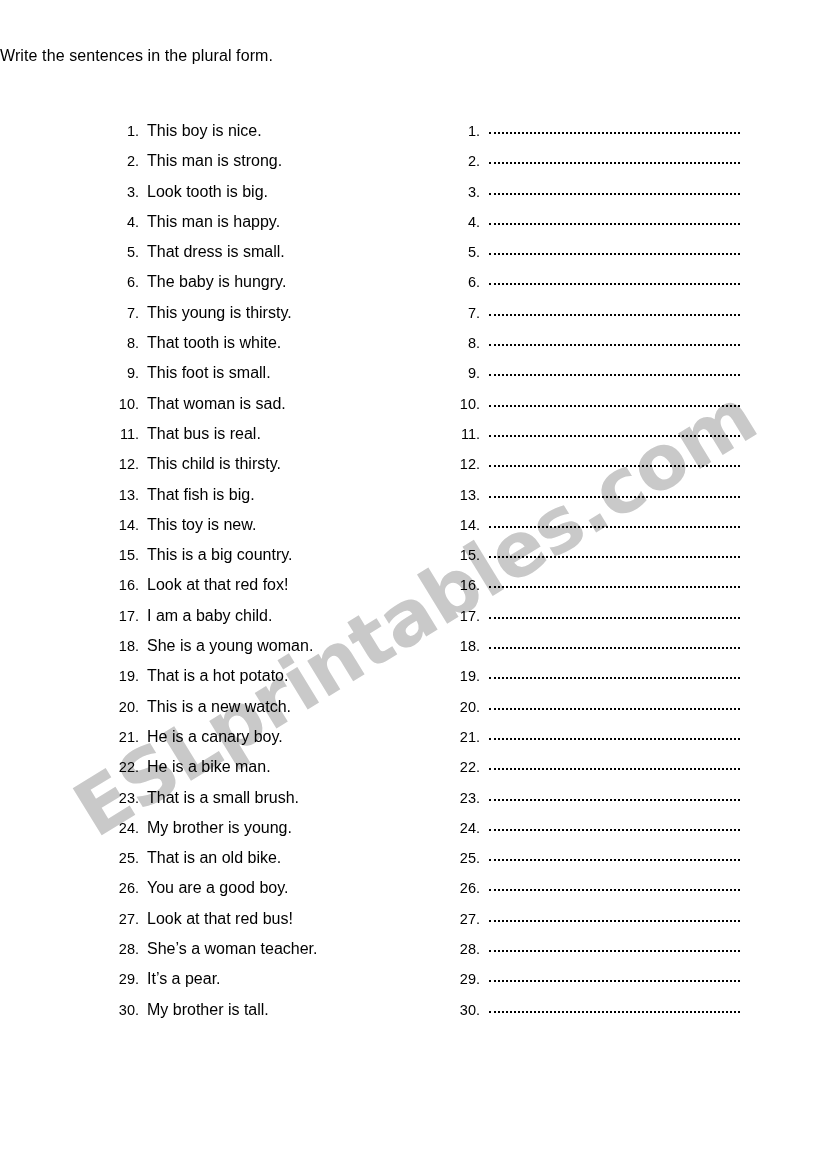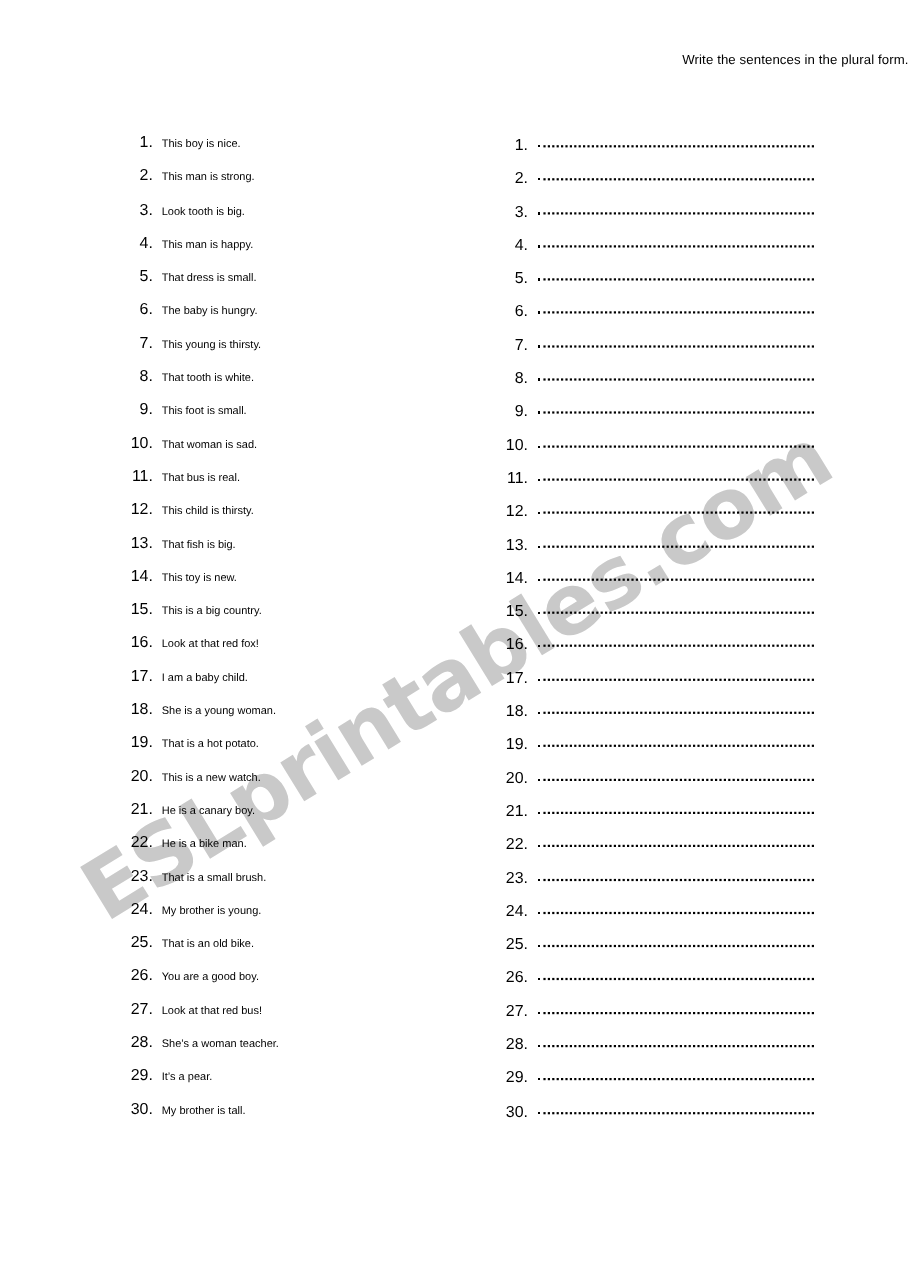--- a/index.html
+++ b/index.html
@@ -50,22 +50,22 @@
     white-space: nowrap;
     user-select: none;
   }
 
   
   .title {
     position: absolute;
     left: 0;
     top: 47px;
     width: 826px;
-    text-align: right;
-    font-size: 12px;
+    text-align: left;
+    font-size: 16px;
     font-stretch: condensed;
     letter-spacing: 0.1px;
     color: #000000;
     z-index: 3;
   }
 
   
   .content {
     position: absolute;
     left: 0;
@@ -93,21 +93,21 @@
     font-size: 14.5px;
     font-stretch: condensed;
     color: #000000;
     white-space: pre;
   }
   .col-left  .num { width: 26px; margin-right: 8px; }
   .col-right .num { width: 25px; margin-right: 9px; }
 
   .sentence {
     flex: 0 0 auto;
-    font-size: 10px;
+    font-size: 16px;
     font-stretch: condensed;
     color: #000000;
     white-space: nowrap;
   }
 
   .dots {
     flex: 1 1 auto;
     position: relative;
     height: 14px;
   }

